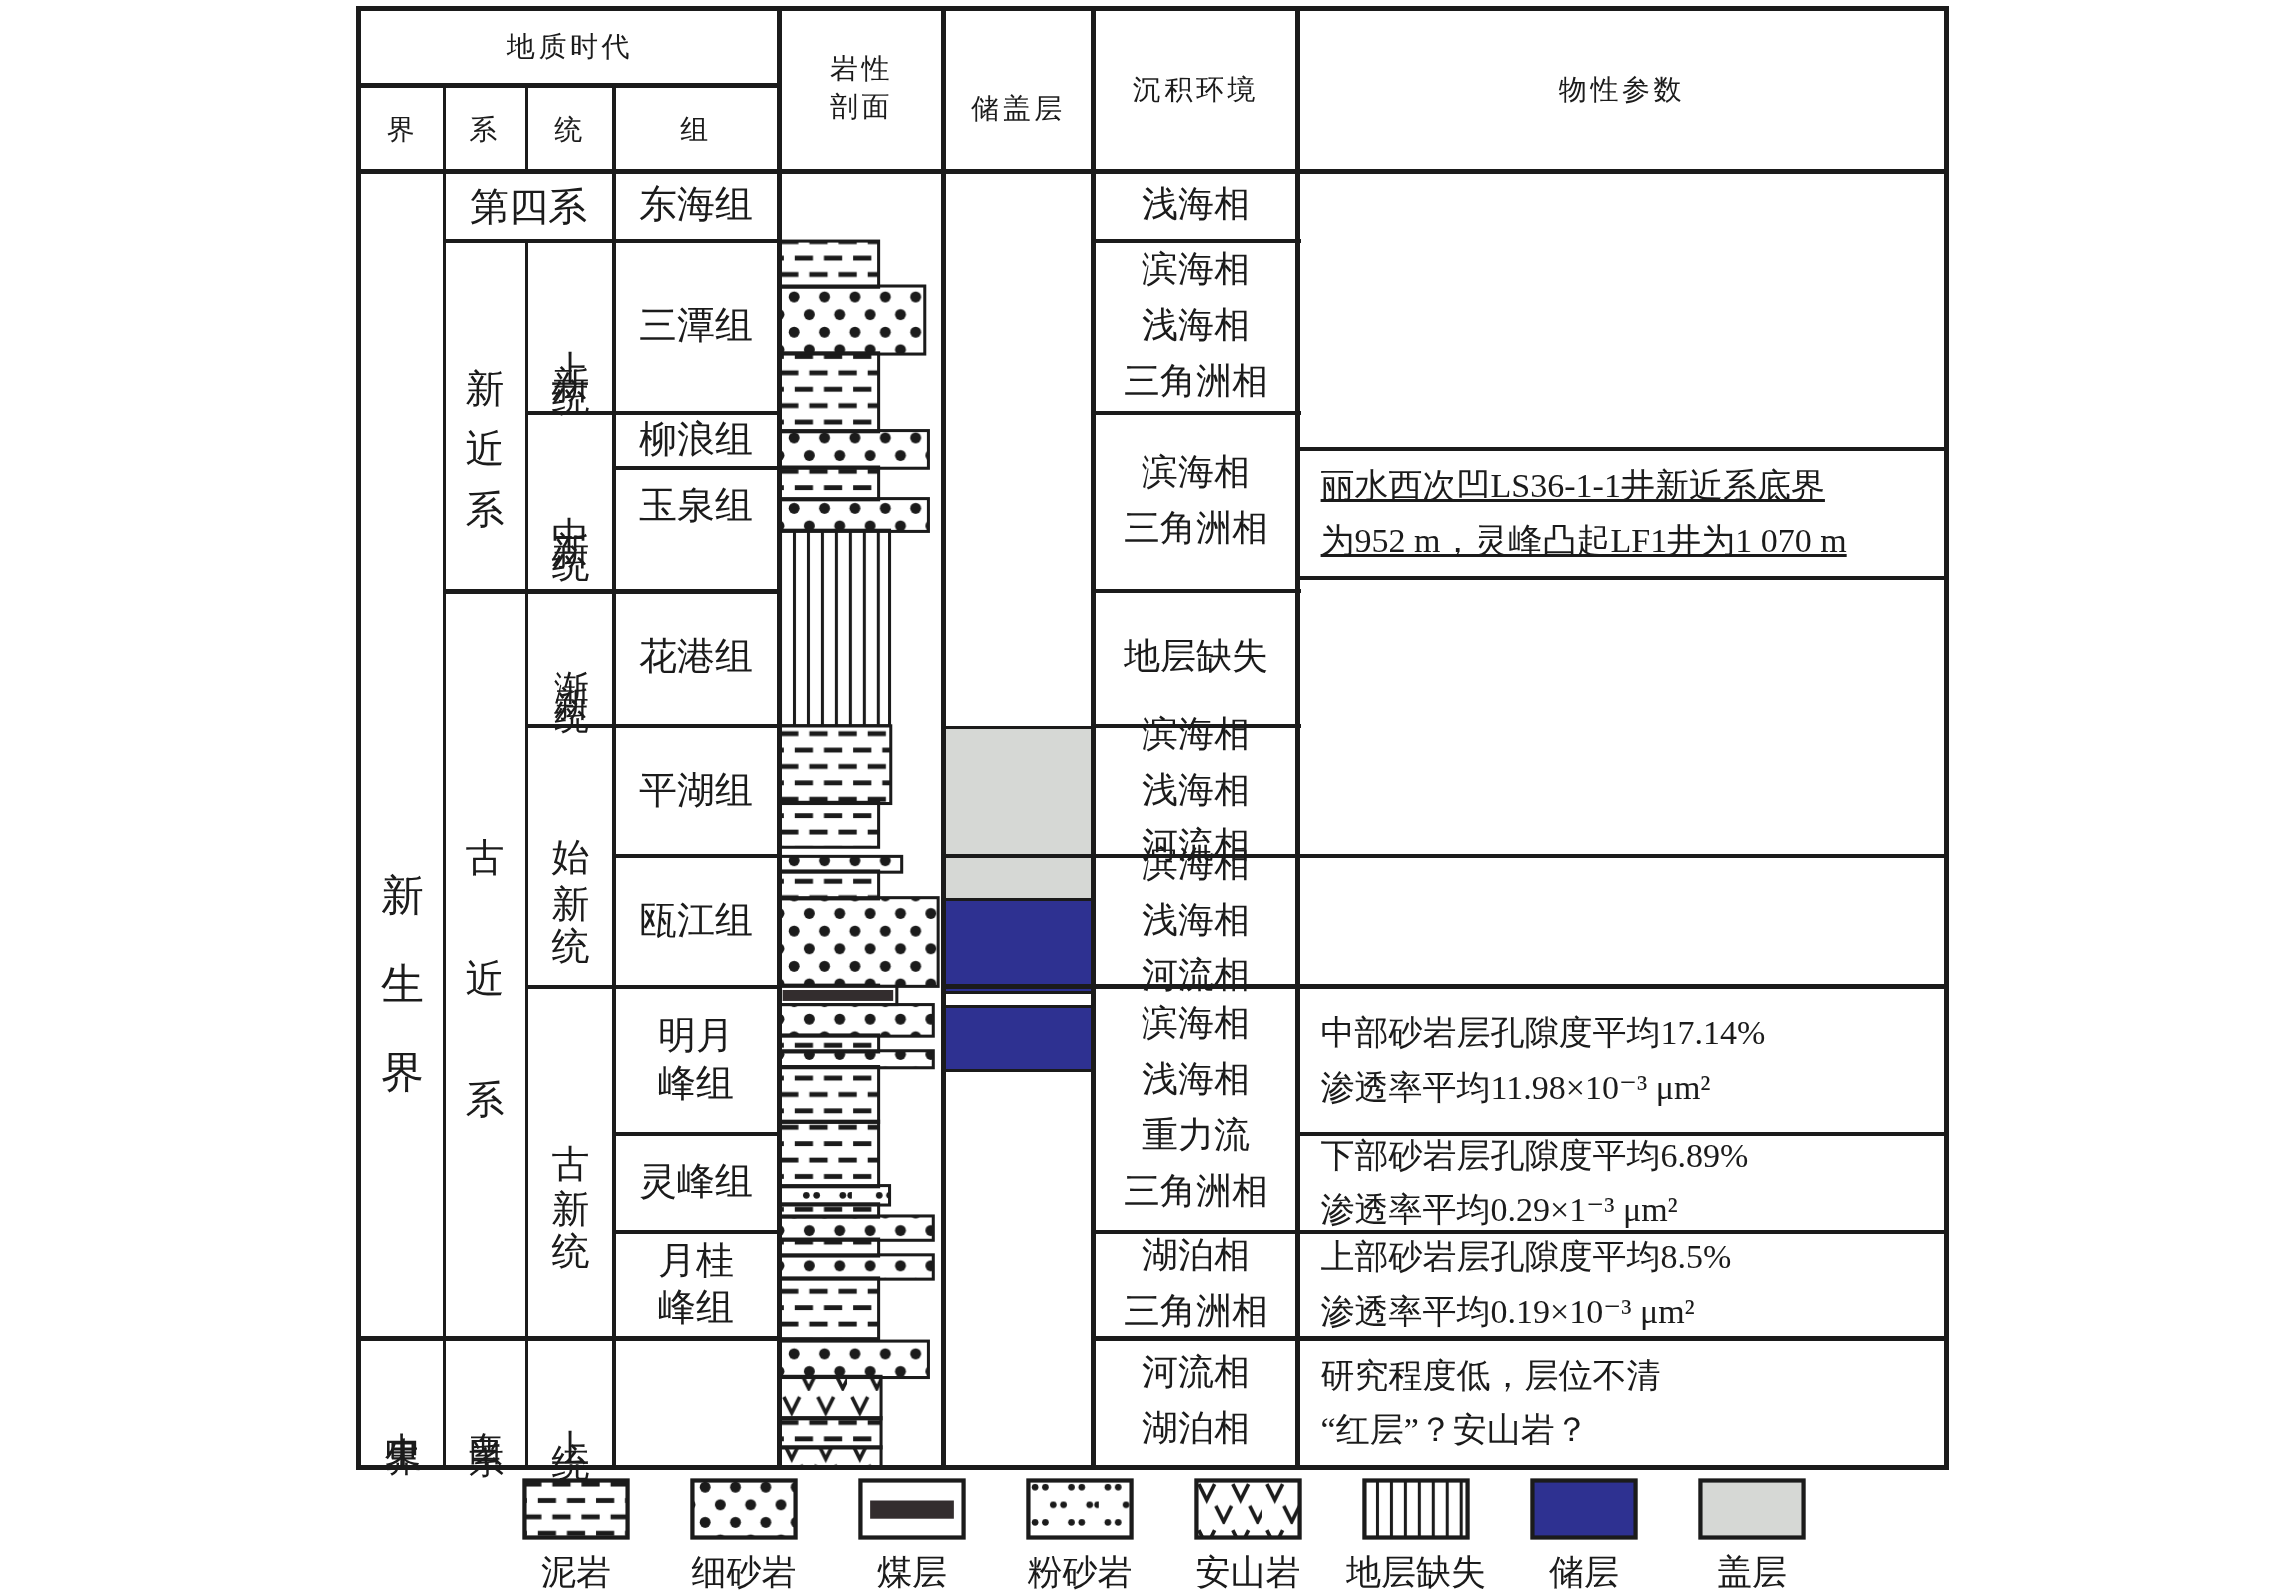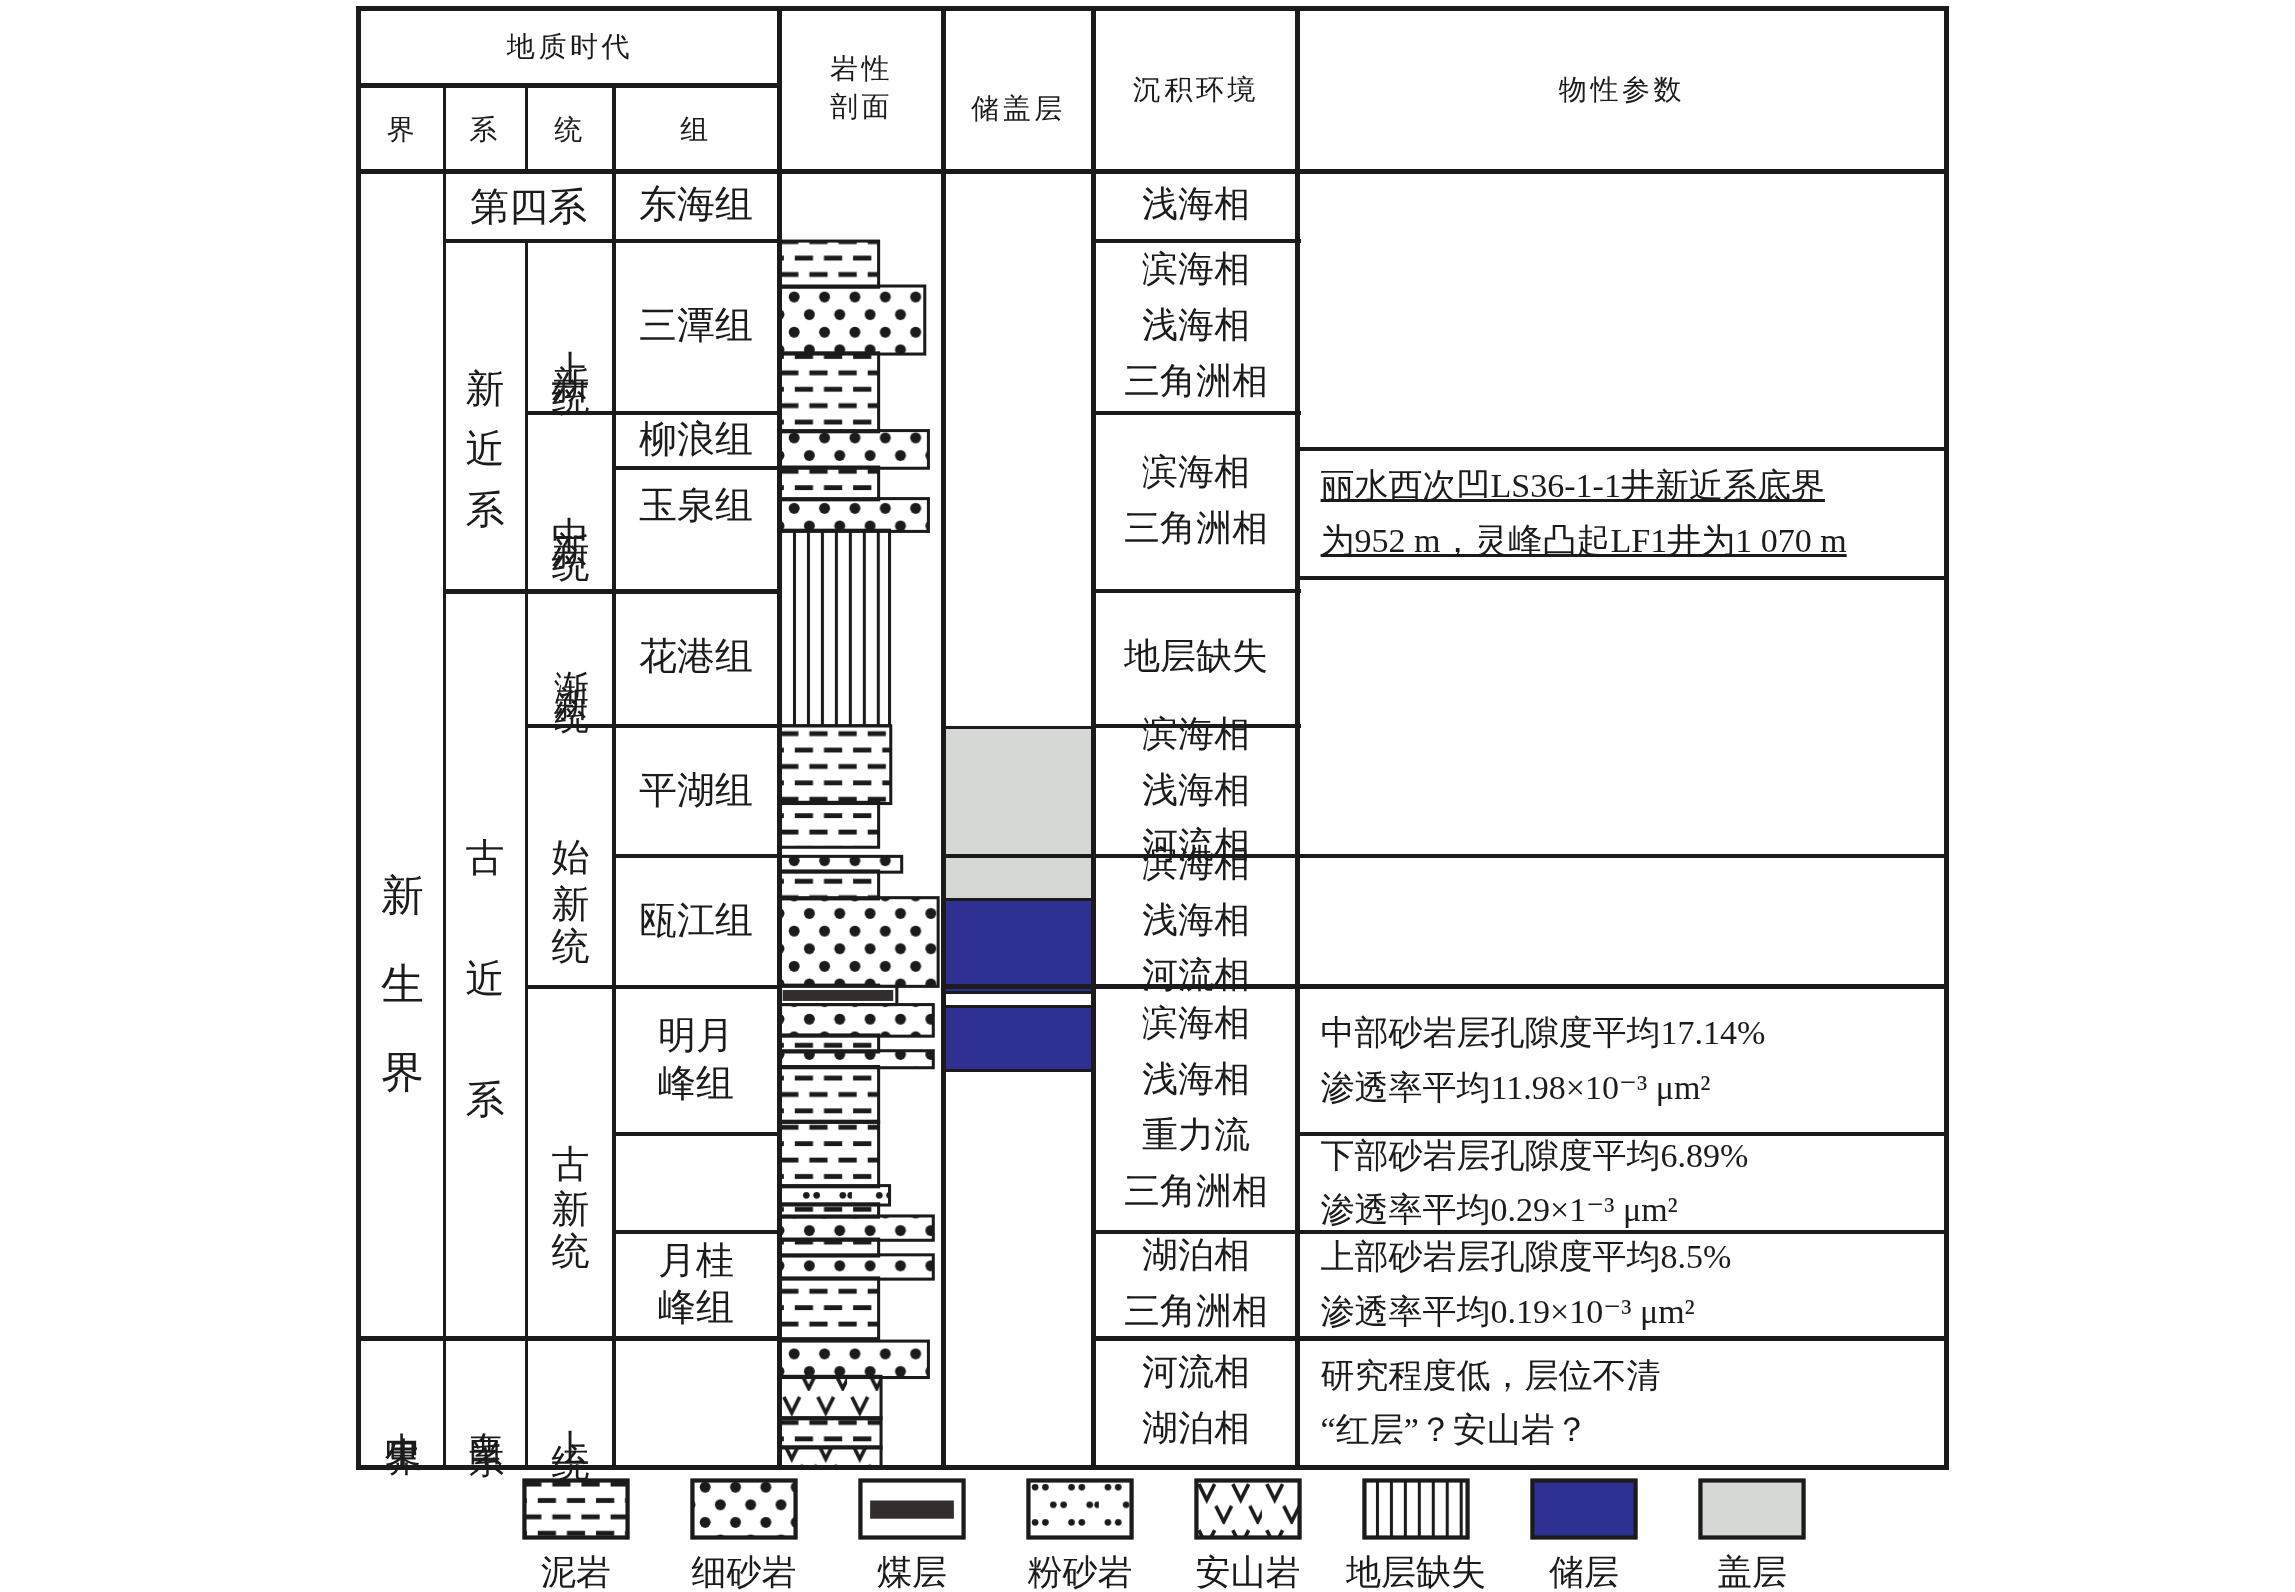--- a/index.html
+++ b/index.html
@@ -124,20 +124,21 @@
 
   <div class="cell fm" style="left:615px;top:171px;width:162px;height:68px;">东海组</div>
   <div class="cell fm" style="left:615px;top:241px;width:162px;height:170px;">三潭组</div>
   <div class="cell fm" style="left:615px;top:413px;width:162px;height:53px;">柳浪组</div>
   <div class="cell fm" style="left:615px;top:445px;width:162px;height:121px;text-align:right;">玉泉组</div>
   <div class="cell fm" style="left:615px;top:591px;width:162px;height:132px;">花港组</div>
   <div class="cell fm" style="left:615px;top:726px;width:162px;height:129px;">平湖组</div>
   <div class="cell fm" style="left:615px;top:856px;width:162px;height:129px;">瓯江组</div>
   <div class="cell fm" style="left:615px;top:987px;width:162px;height:145px;">明月
 峰组</div>
+  <div class="cell fm" style="left:615px;top:1134px;width:162px;height:96px;">灵峰组</div>
   <div class="cell fm" style="left:615px;top:1232px;width:162px;height:104px;">月桂
 峰组</div>
 
   <svg id="litho-svg" style="position:absolute;left:779px;top:6px;" width="164" height="1459" viewBox="0 0 270 2402">
       <rect x="2" y="387" width="162" height="76" fill="url(#p-mud)" stroke="#1b1b1b" stroke-width="5"></rect>
       <rect x="2" y="461" width="238" height="112" fill="url(#p-sand)" stroke="#1b1b1b" stroke-width="5"></rect>
       <rect x="2" y="571" width="162" height="130" fill="url(#p-mud)" stroke="#1b1b1b" stroke-width="5"></rect>
       <rect x="2" y="699" width="244" height="62" fill="url(#p-sand)" stroke="#1b1b1b" stroke-width="5"></rect>
       <rect x="2" y="759" width="162" height="54" fill="url(#p-mud)" stroke="#1b1b1b" stroke-width="5"></rect>
       <rect x="2" y="811" width="244" height="54" fill="url(#p-sand)" stroke="#1b1b1b" stroke-width="5"></rect>

